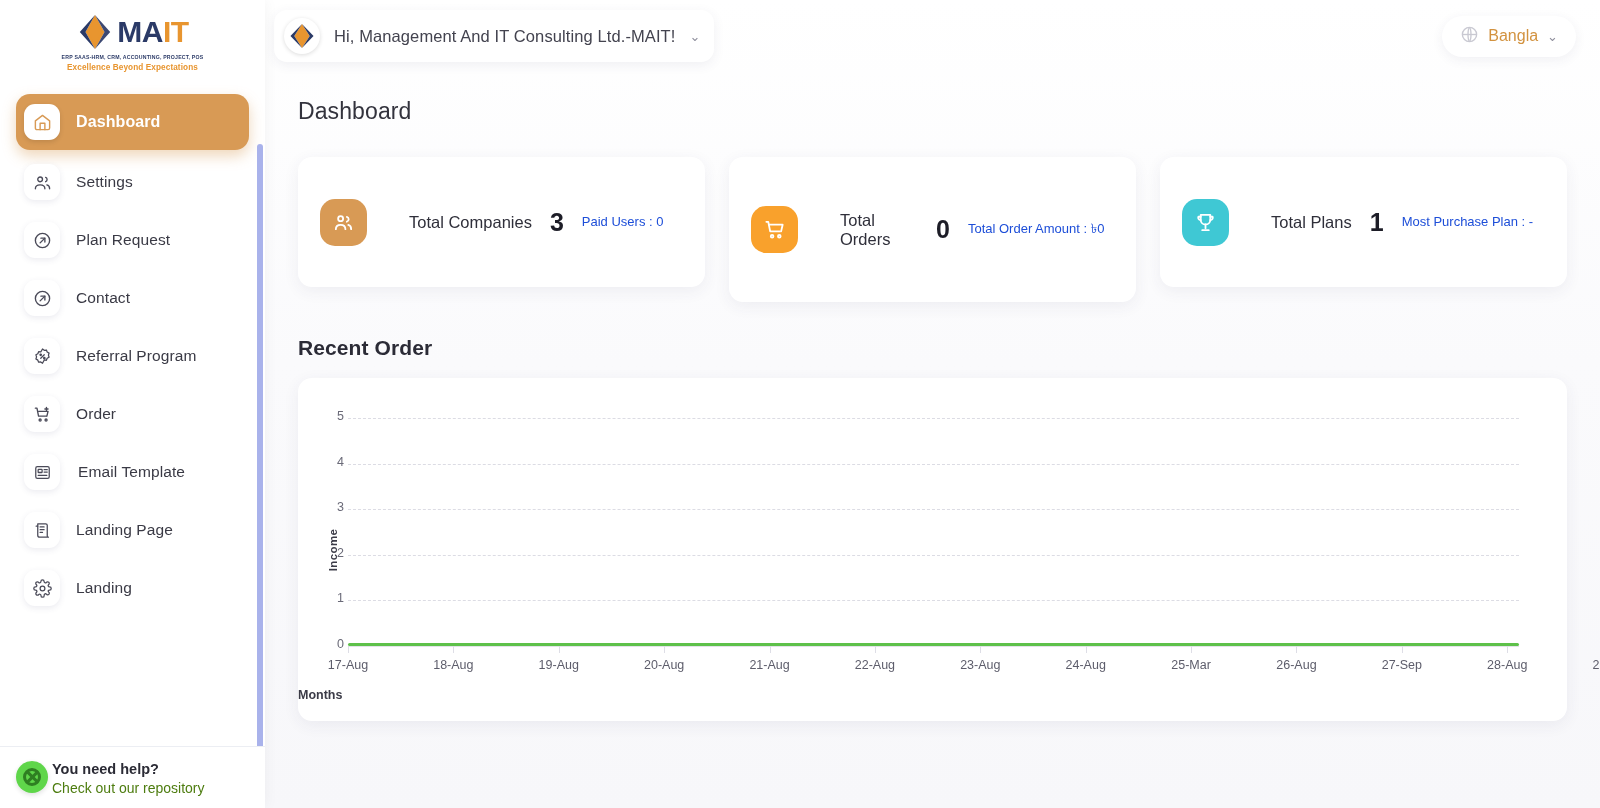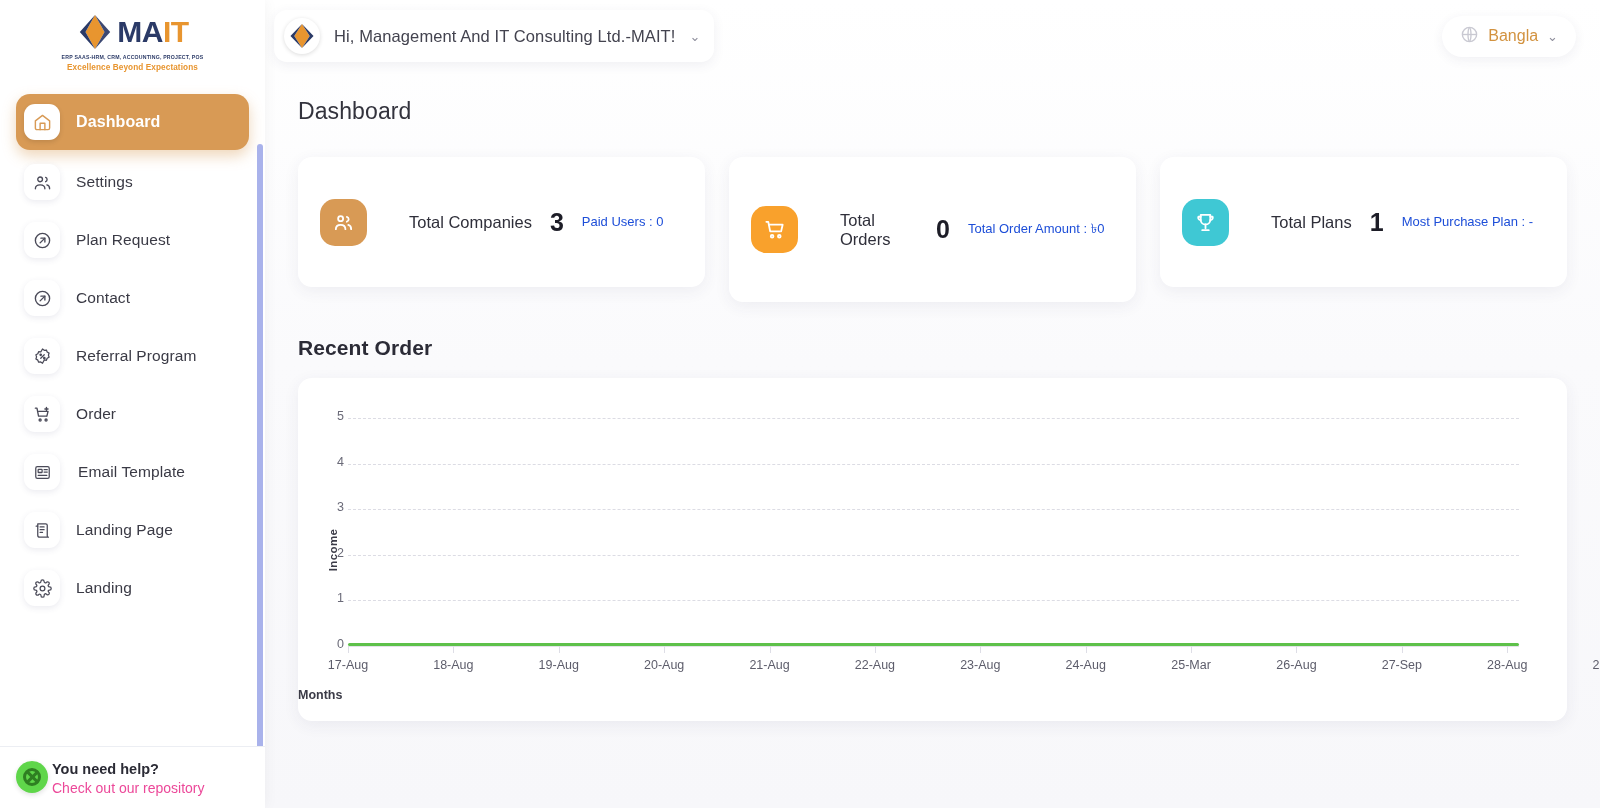--- a/index.html
+++ b/index.html
@@ -85,21 +85,21 @@
     width: 18px; height: 18px; border-radius: 50%;
     border: 3px solid #2f7f22; position: relative;
   }
   .help-badge .hb-in::before, .help-badge .hb-in::after {
     content: ""; position: absolute; background: #2f7f22;
     width: 3px; height: 16px; left: 5px; top: -2px;
   }
   .help-badge .hb-in::before { transform: rotate(45deg); }
   .help-badge .hb-in::after { transform: rotate(-45deg); }
   .help-title { font-size: 14.5px; font-weight: bold; color: #2b2b35; }
-  .help-sub { font-size: 14px; color: #ec4899; margin-top: 3px; }
+  .help-sub { font-size: 14px; color: #4d7c0f; margin-top: 3px; }
 
   
   .main {
     flex: 1; height: 808px; position: relative;
     background: linear-gradient(180deg,#ffffff 0%, #fafafc 45%, #f7f7fa 100%);
     overflow: hidden;
   }
   .topbar {
     height: 72px; display: flex; align-items: center;
     justify-content: space-between; padding: 0 24px 0 9px;

